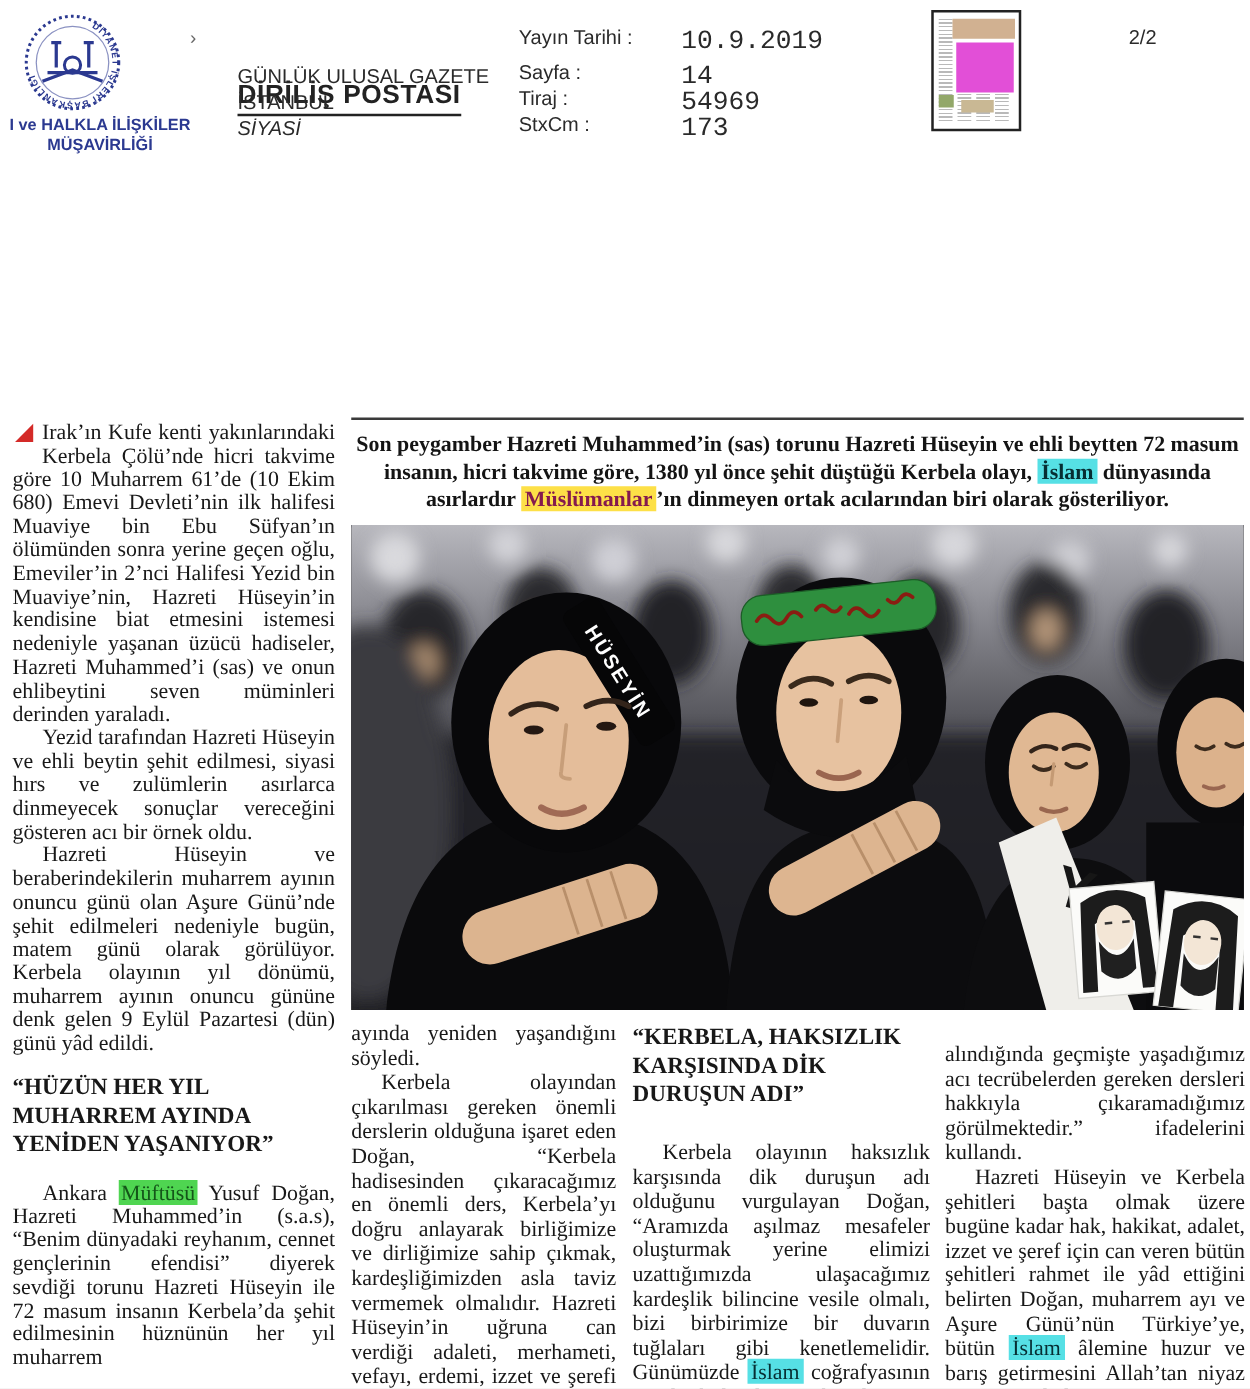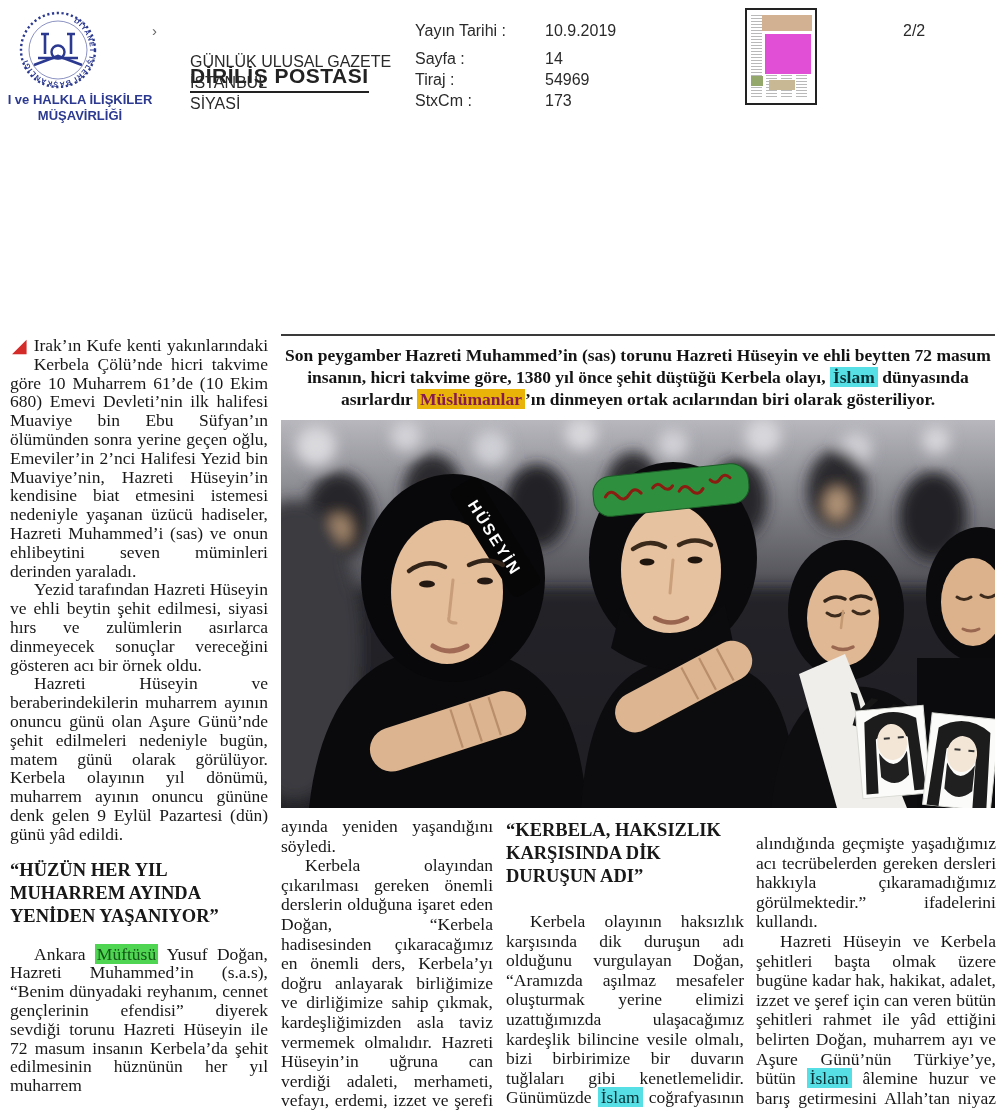--- a/index.html
+++ b/index.html
@@ -16,44 +16,44 @@
     font-family:"Liberation Sans", sans-serif; font-weight:bold;
     font-size:13px; line-height:16px; color:#2b3990;
   }
   .chevron { position:absolute; left:152px; top:22px; font-family:"Liberation Sans",sans-serif; font-size:15px; color:#666; }
   .paper-name {
     position:absolute; left:190px; top:20px;
     font-family:"Liberation Sans", sans-serif; font-weight:bold; font-size:21px;
     color:#222; border-bottom:2px solid #222; padding-bottom:3px; letter-spacing:.5px;margin-top:44px;
   }
   .paper-sub { position:absolute; left:190px; font-family:"Liberation Sans",sans-serif; font-size:16px; color:#2a2a2a; }
-  .ps1 { top:53px; } .ps2 { top:74px; } .ps3 { top:95px; }
+  .ps1 { top:53px; } .ps2 { top:74px; } .ps3 { top:95px;font-style:italic; }
   .meta-label { position:absolute; left:415px; font-family:"Liberation Sans",sans-serif; font-size:16px; color:#2a2a2a; }
-  .meta-value { position:absolute; left:545px; font-family:Liberation Sans, sans-serif; font-size:16px; color:#2a2a2a; }
+  .meta-value { position:absolute; left:545px; font-family:Liberation Mono, monospace; font-size:21px; color:#2a2a2a; }
   .mr0 { top:22px; } .mr1 { top:50px; } .mr2 { top:71px; } .mr3 { top:92px; }
   .page-ind { position:absolute; left:903px; top:22px; font-family:"Liberation Sans",sans-serif; font-size:16px; color:#2a2a2a; }
   
   .thumb { position:absolute; left:745px; top:8px; width:72px; height:97px; background:#fff; border:2px solid #222; cursor:pointer; }
   .t-col { position:absolute; width:11px; background:repeating-linear-gradient(#b9b9b9 0 1px, transparent 1px 3px); }
   .tc1 { left:4px; top:5px;  bottom:4px; }
   .tc2 { left:19px; top:26px; bottom:4px; }
   .tc3 { left:34px; top:26px; bottom:4px; }
   .tc4 { left:49px; top:26px; bottom:4px; }
   .t-tan { position:absolute; left:15px; top:5px; width:50px; height:16px; background:#c9a37e; opacity:.85; }
   .t-mag { position:absolute; left:18px; top:24px; width:46px; height:40px; background:#e24fd7; }
   .t-grn { position:absolute; left:4px; top:66px; width:12px; height:10px; background:#93a86a; }
   .t-tan2{ position:absolute; left:22px; top:70px; width:26px; height:10px; background:#c9b894; }
   
   .headline { position:absolute; left:0; top:140px; width:1000px; text-align:center;
     font-weight:bold; font-size:66px; line-height:97px; letter-spacing:-1px; color:#151515; }
   .headline .hl-orange { padding:1px 10px 5px; }
   
   .hl-orange  { background:#f5bb7e; color:#9a5a22; }
   .hl-cyan    { background:#56e0e5; color:#062e33; padding:0 3px; }
-  .hl-magenta { background:#eab308; color:#851a4e; padding:0 3px; }
+  .hl-magenta { background:#fde047; color:#851a4e; padding:0 3px; }
   .hl-green   { background:#4fd551; color:#145519; padding:0 2px;margin-top:24px; }
   
   .lead { position:absolute; left:281px; top:334px; width:714px;
     border-top:2px solid #3a3a3a; border-bottom:2px solid #3a3a3a;
     padding:8px 4px 10px; text-align:center;
     font-weight:bold; font-size:17.5px; line-height:22px; color:#141414; }
   
   .col { position:absolute; text-align:justify; font-size:17.5px; line-height:18.8px; color:#181818; }
   .col p { margin:0; }
   .col .ind { text-indent:24px; }

